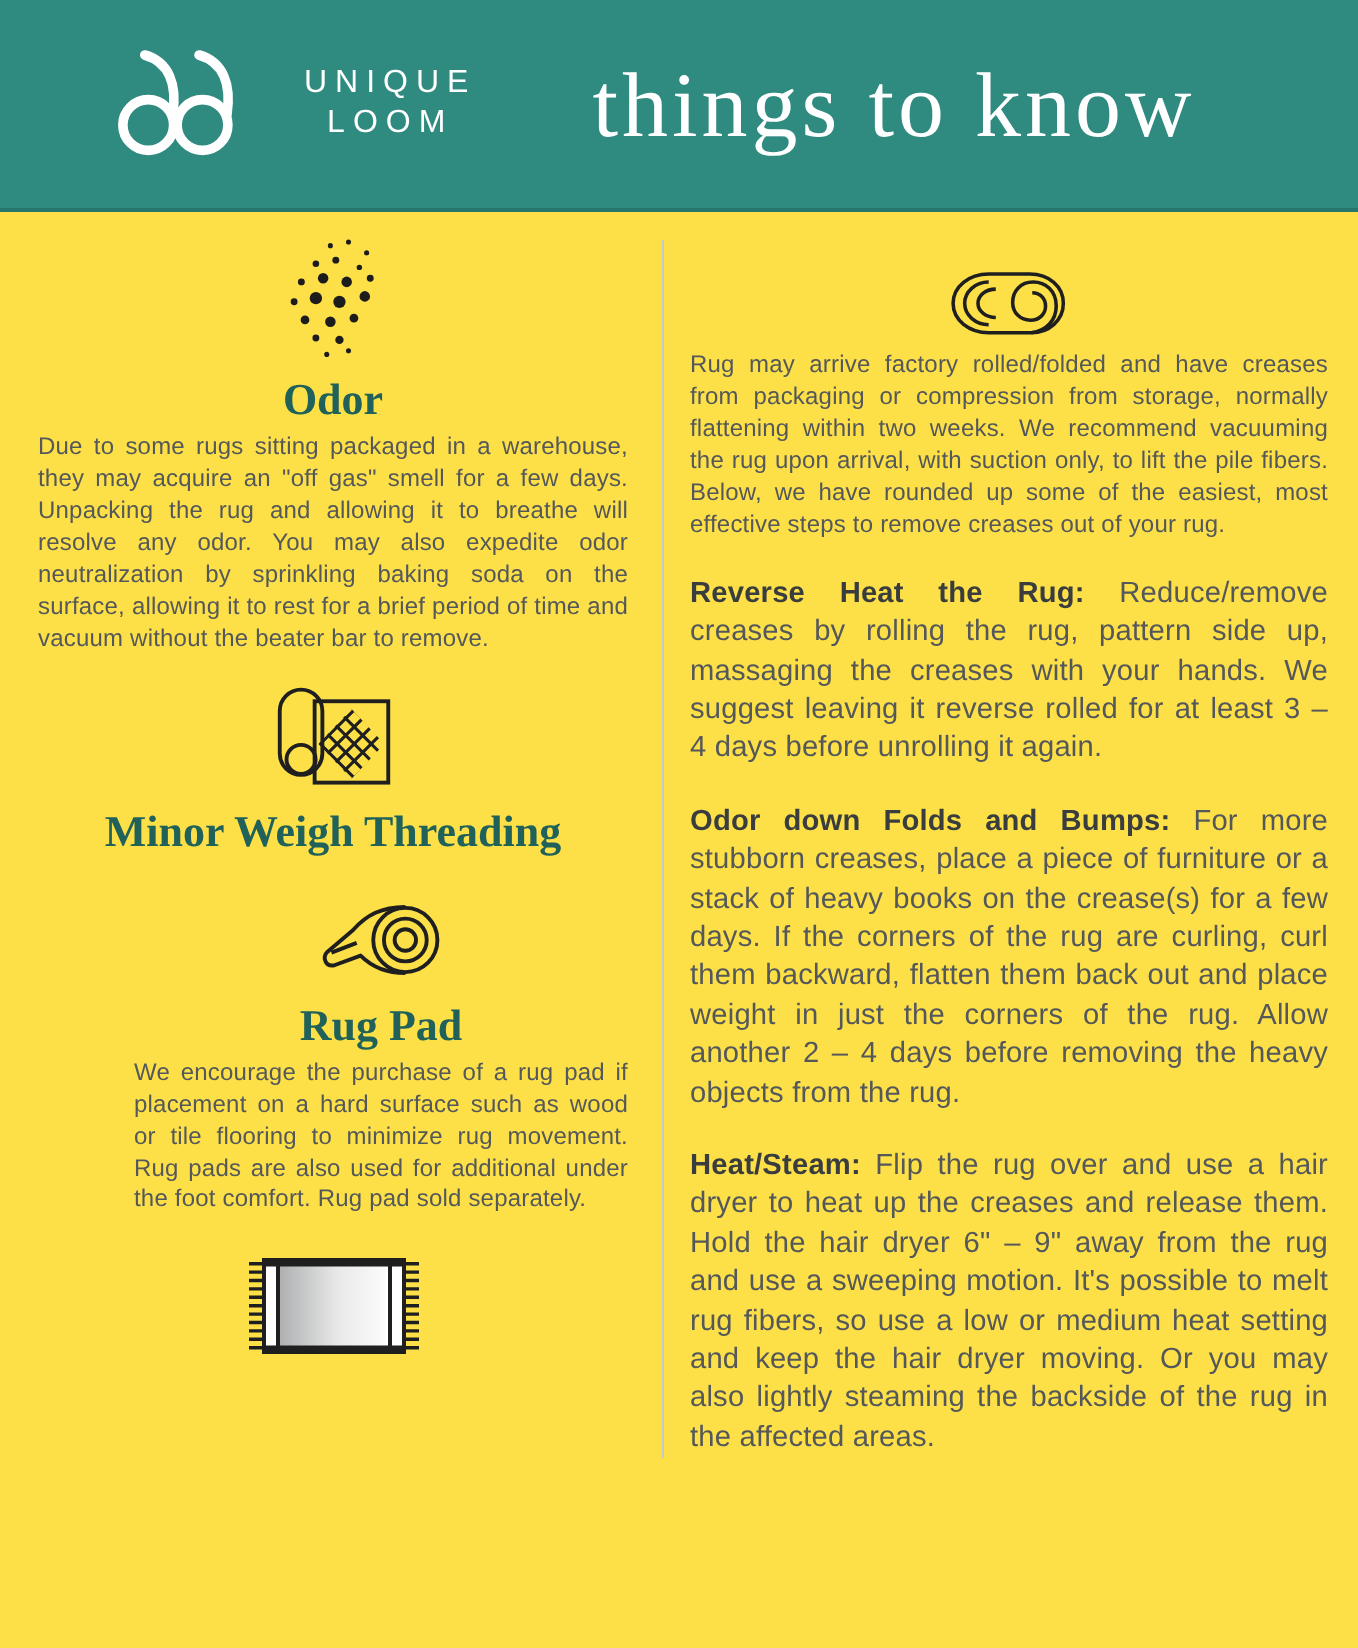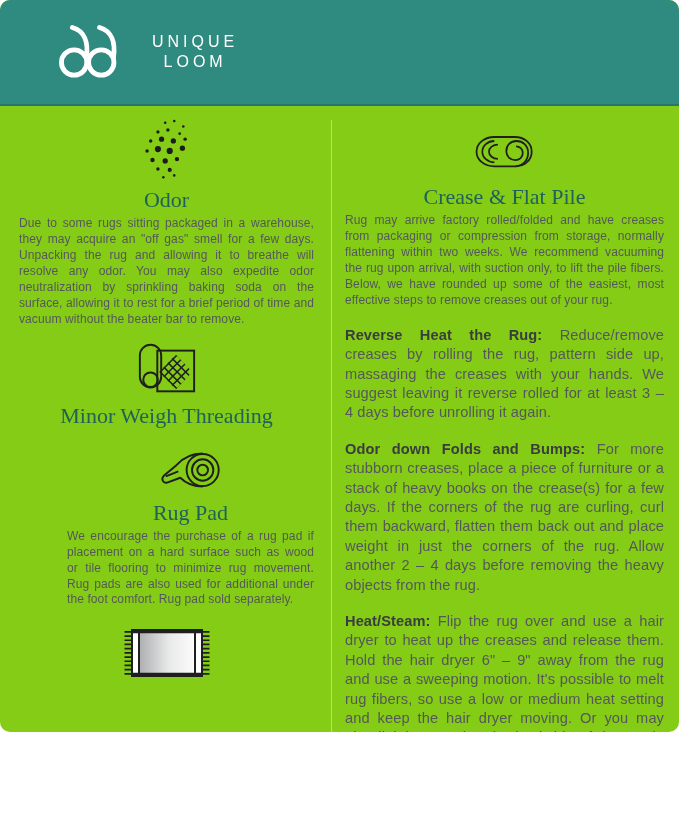--- a/index.html
+++ b/index.html
@@ -1,24 +1,23 @@
 <!DOCTYPE html>
 <html><head>
 <meta charset="utf-8">
 <style>
   * { margin: 0; padding: 0; box-sizing: border-box; }
   html, body { background: #ffffff; }
   .page {
     position: relative;
     width: 679px;
-    height: 732px;
-    background: #84cc16;
+    height: 824px;
+    background: #fde047;
     font-family: "Liberation Sans", sans-serif;
     overflow: hidden;
-    border-radius: 10px;
   }
 
   
   .header {
     display: flex;
     align-items: center;
     height: 106px;
     background: #2f8a80;
     border-bottom: 2px solid #27766d;
     padding-left: 54px;
@@ -48,21 +47,21 @@
   
   .main { display: flex; align-items: stretch; }
   .col-left  { width: 331px; padding: 0 17px 0 19px; }
   .divider   { width: 1px; background: #c8c8c8; margin-top: 14px; }
   .col-right { flex: 1; padding: 0 15px 0 13px; }
 
   .section { text-align: center; }
   .icon-wrap { display: flex; justify-content: center; }
   .section-heading {
     font-family: "Liberation Serif", serif;
-    font-weight: 400;
+    font-weight: 700;
     color: #20615a;
     font-size: 22px;
     margin: 4px 0 3px 0;
   }
   .section-body {
     text-align: justify;
     color: #55585a;
     font-size: 12px;
     line-height: 1.33;
     letter-spacing: 0.1px;
@@ -107,20 +106,21 @@
           <path d="M37 42 C39.5 25 35 12 21 8"></path>
           <circle cx="54" cy="48" r="14.5"></circle>
           <path d="M68 42 C70.5 25 66 12 52 8"></path>
         </g>
       </svg>
       <div class="brand-text">
         <div>UNIQUE</div>
         <div>LOOM</div>
       </div>
     </div>
+    <h1 class="page-title">things to know</h1>
   </header>
 
   <main class="main">
 
     <section class="col-left">
 
       <div class="section sec-odor">
         <div class="icon-wrap">
           <svg width="58" height="66" viewBox="0 0 64 72">
             <g fill="#1c1c1c">
@@ -217,21 +217,20 @@
 
       <div class="section sec-crease">
         <div class="icon-wrap">
           <svg width="64" height="40" viewBox="0 0 72 44">
             <path d="M24 4 L47 4 C58 4 66 11 66 20.5 C66 30 58 37 48 37 L24 37 C13 37 4 30 4 20.5 C4 11 13 4 24 4 Z" class="ic" stroke-width="2.4" stroke-linejoin="round"></path>
             <path d="M24 8.5 C16.5 8.5 10.5 14 10.5 20.5 C10.5 27 16.5 32.5 24 32.5" class="ic" stroke-width="2.2"></path>
             <path d="M28 12.5 C22.5 12.5 18 16 18 20.5 C18 25 22.5 28.5 28 28.5" class="ic" stroke-width="2.2"></path>
             <path d="M48 37 C56.5 36 62 30 62 22 C62 13.5 56 8.5 49 8.5 C42 8.5 37.5 13.5 37.5 20 C37.5 26 42 30 47.5 30 C52.5 30 56 26.5 56 22 C56 17.5 52.5 14.5 48.5 14.5" class="ic" stroke-width="2.2"></path>
           </svg>
         </div>
-        <h2 class="section-heading">Crease &amp; Flat Pile</h2>
         <p class="section-body">Rug may arrive factory rolled/folded and have creases from packaging or compression from storage, normally flattening within two weeks. We recommend vacuuming the rug upon arrival, with suction only, to lift the pile fibers. Below, we have rounded up some of the easiest, most effective steps to remove creases out of your rug.</p>
       </div>
 
       <p class="tip"><strong>Reverse Heat the Rug:</strong><span> Reduce/remove creases by rolling the rug, pattern side up, massaging the creases with your hands. We suggest leaving it reverse rolled for at least 3 – 4 days before unrolling it again.</span></p>
 
       <p class="tip"><strong>Odor down Folds and Bumps:</strong><span> For more stubborn creases, place a piece of furniture or a stack of heavy books on the crease(s) for a few days. If the corners of the rug are curling, curl them backward, flatten them back out and place weight in just the corners of the rug. Allow another 2 – 4 days before removing the heavy objects from the rug.</span></p>
 
       <p class="tip"><strong>Heat/Steam:</strong><span> Flip the rug over and use a hair dryer to heat up the creases and release them. Hold the hair dryer 6" – 9" away from the rug and use a sweeping motion. It's possible to melt rug fibers, so use a low or medium heat setting and keep the hair dryer moving. Or you may also lightly steaming the backside of the rug in the affected areas.</span></p>
 
     </section>

